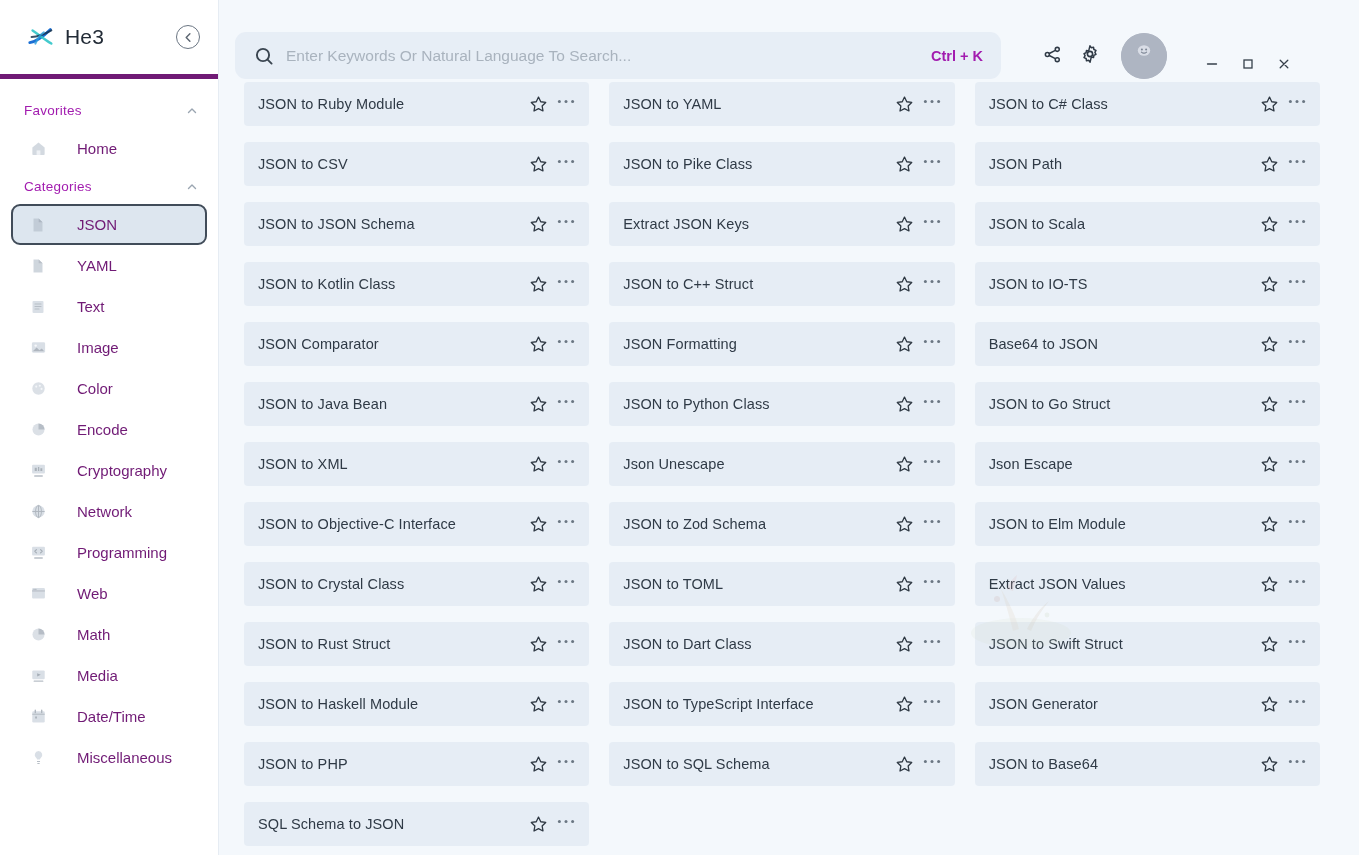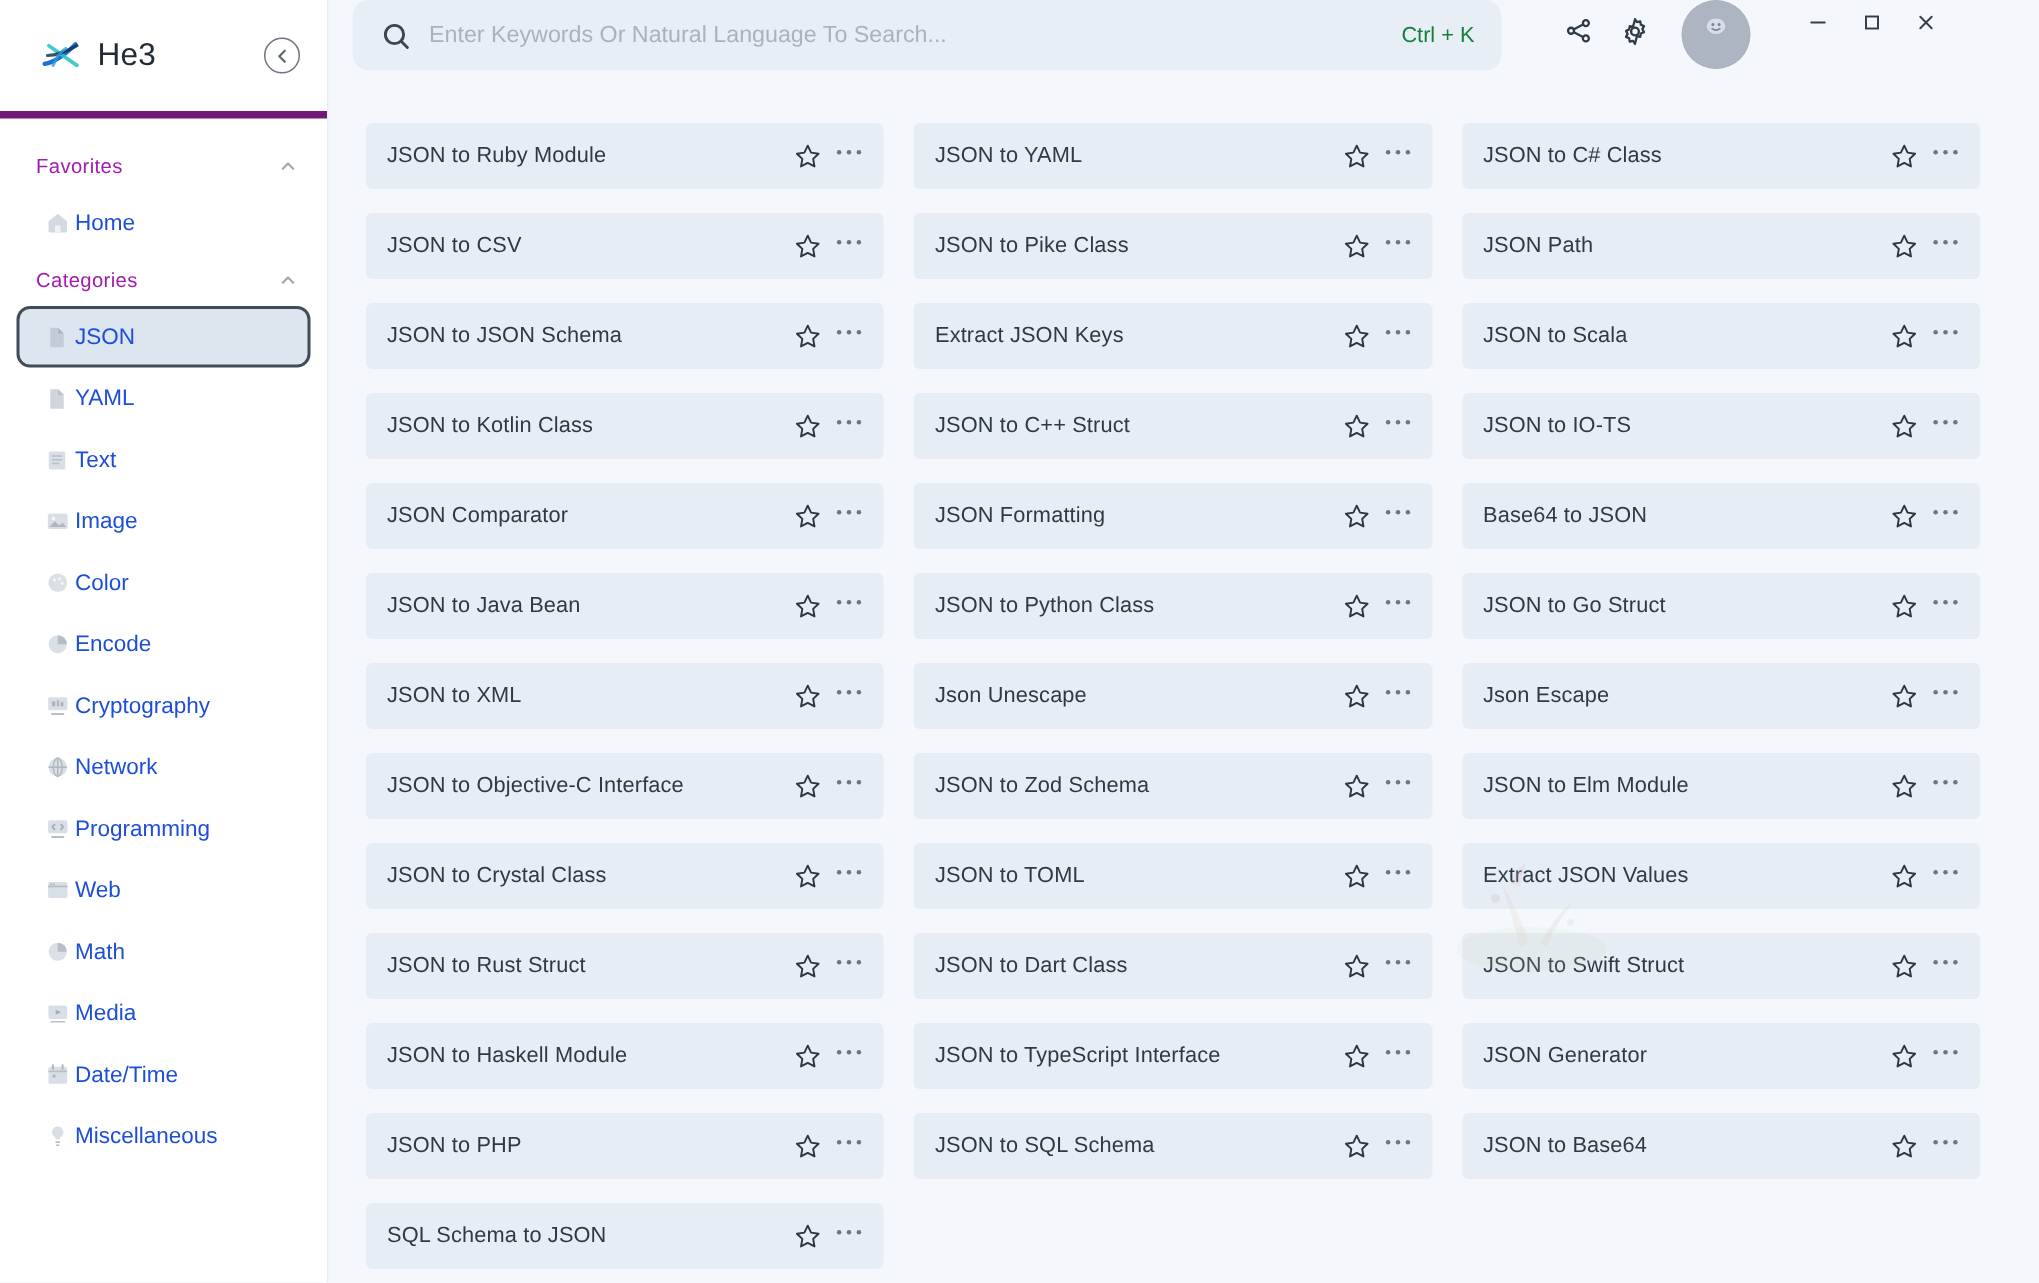--- a/index.html
+++ b/index.html
@@ -47,24 +47,24 @@
     flex: 1; overflow: hidden; padding-top: 14px;
   }
   .group-head {
     display: flex; align-items: center; justify-content: space-between;
     padding: 10px 20px 10px 24px;
     font-size: 13.5px; color: #a21caf; letter-spacing: .25px;
     cursor: pointer;
   }
   .group-head .chev { color: #9aa5b1; display:flex; }
   .nav-item {
-    display: flex; align-items: center; gap: 3px;
+    display: flex; align-items: center; gap: 30px;
     height: 41px; margin: 0 11px; padding: 0 0 0 16px;
     border-radius: 9px;
-    font-size: 15px; color: #1d4ed8;
+    font-size: 15px; color: #701a75;
     cursor: pointer;
     border: 2px solid transparent;
   }
   .nav-item.selected {
     background: #dde6ef;
     border: 2px solid #414c59;
   }
   .nav-ico {
     width: 18px; height: 18px; flex: 0 0 18px;
     display: flex; align-items: center; justify-content: center;
@@ -75,41 +75,41 @@
 
   
   .main {
     flex: 1; height: 855px; position: relative;
     background: #f4f8fc;
     display: flex; flex-direction: column;
     overflow: hidden;
   }
   .topbar {
     height: 79px; flex: 0 0 79px;
-    display: flex; align-items: flex-start;
+    display: flex; align-items: flex-end;
     padding: 0 18px 0 16px;
     gap: 10px;
     background: #f4f8fc;
   }
   .searchbar {
     flex: 0 0 766px; height: 47px;
     background: #e7eef6;
     border-radius: 11px;
     display: flex; align-items: center;
     padding: 0 18px 0 19px;
     cursor: text;
   }
   .search-ico { color: #3a4550; display: flex; margin-right: 12px; }
   .search-input {
     flex: 1; border: none; outline: none; background: transparent;
     font-family: "Liberation Sans", sans-serif;
     font-size: 15.5px; color: #39424d;
   }
   .search-input::placeholder { color: #a9b3be; }
-  .kbd-hint { font-size: 14.5px; color: #15803d; white-space: nowrap; }
+  .kbd-hint { font-size: 14.5px; color: #a21caf; white-space: nowrap; font-weight: bold; }
 
   .top-actions { display: flex; align-items: center; gap: 4px; margin-left: 24px; }
   .icon-btn {
     width: 34px; height: 34px; border-radius: 8px;
     display: flex; align-items: center; justify-content: center;
     color: #2f3a46; cursor: pointer; background: transparent; border: none;
   }
   .avatar {
     width: 46px; height: 46px; border-radius: 50%;
     background: #aeb5c2; margin: 0 6px 0 10px;

